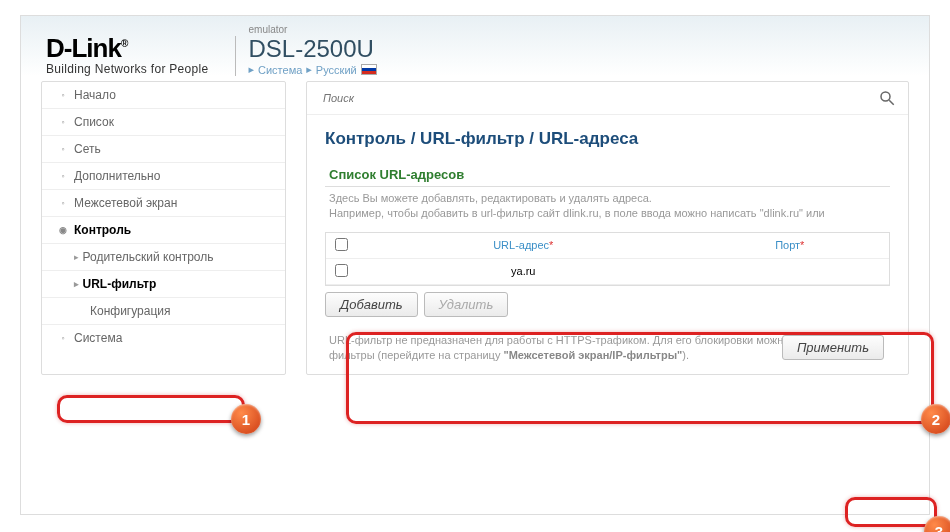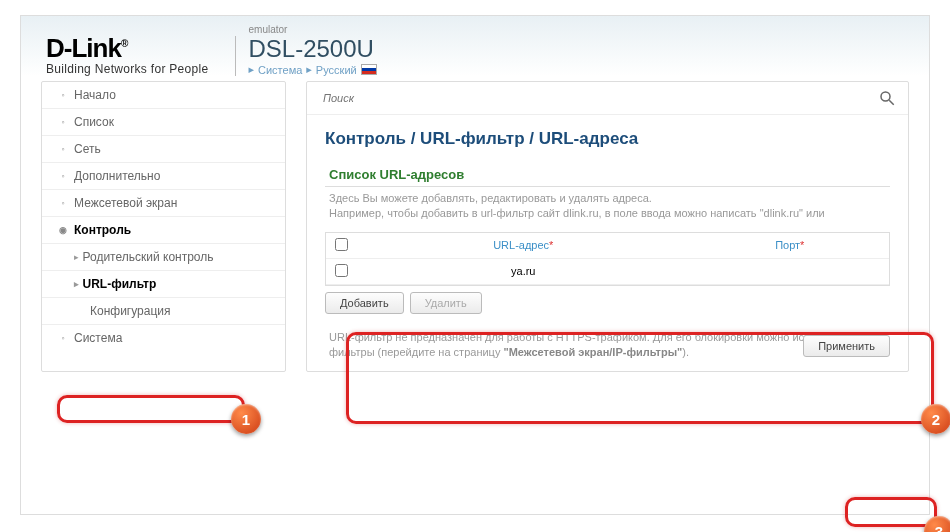--- a/index.html
+++ b/index.html
@@ -147,38 +147,39 @@
       padding: 5px 8px;
       border-bottom: 1px solid #eee;
       text-align: center;
     }
     th { color: #3b8fc7; font-weight: normal; }
     th .req { color: #d33; }
     .chk-col { width: 30px; }
     .btn-row { display: flex; gap: 6px; margin: 6px 0; }
     .btn {
       padding: 4px 14px;
-      font-size: 11px;
+      font-size: 13px;
       border: 1px solid #bbb;
       border-radius: 3px;
       background: linear-gradient(to bottom, #fdfdfd, #ebebeb);
       color: #444;
       cursor: pointer;
+      font-style: italic;
     }
     .btn.disabled { color: #aaa; }
     .note {
       color: #999;
       font-size: 11px;
       padding: 10px 4px;
       line-height: 1.4;
     }
     .note b { color: #888; }
     .apply-wrap {
       position: absolute;
-      right: 18px;
+      right: 24px;
       bottom: 14px;
     }
     .highlight-red {
       border: 3px solid #d22;
       border-radius: 10px;
       box-shadow: 0 0 4px rgba(200,0,0,0.3);
       pointer-events: none;
       position: absolute;
     }
     .hl1 { left: 36px; top: 379px; width: 188px; height: 28px; }

